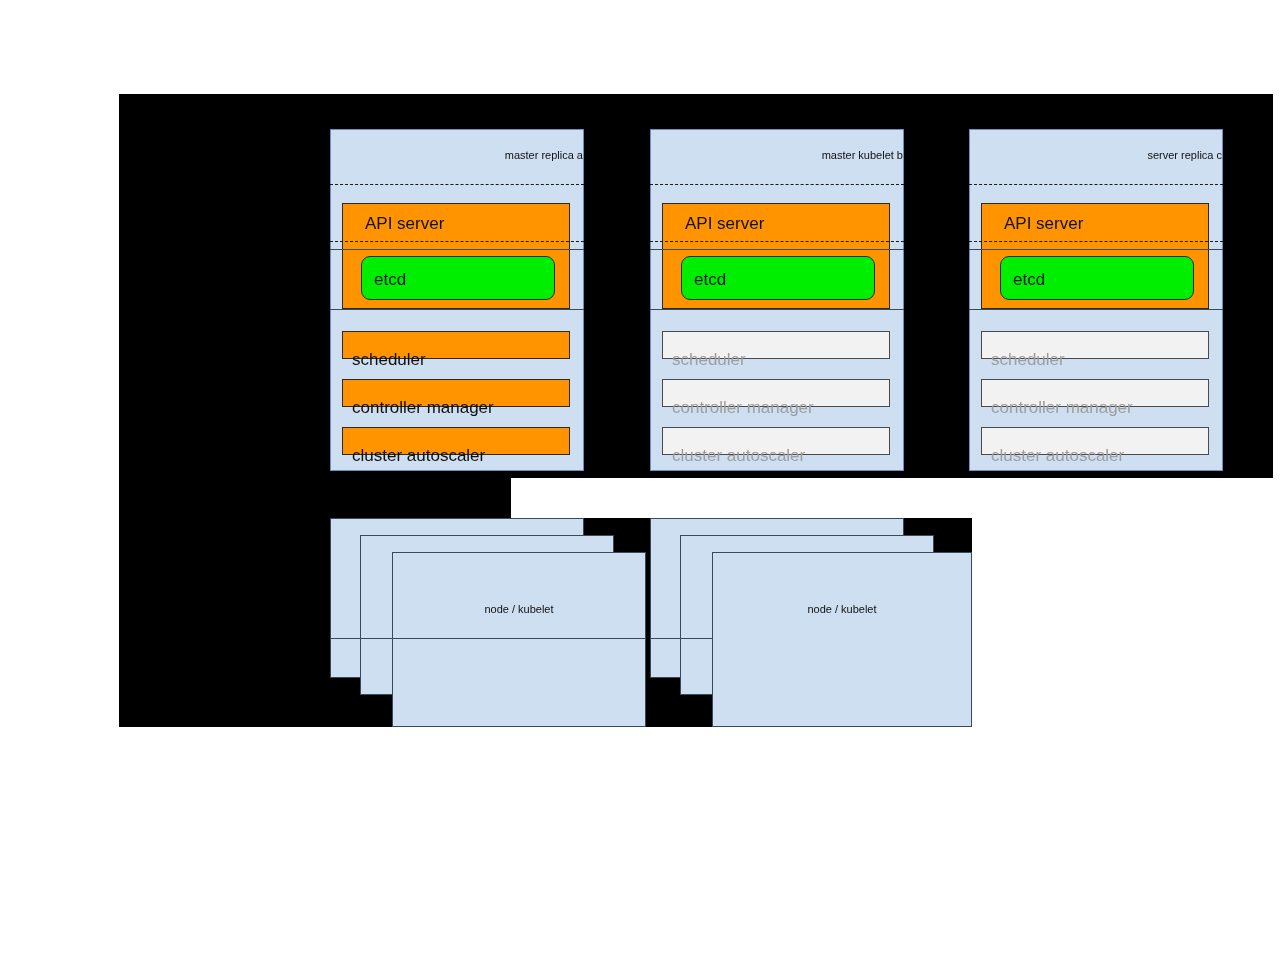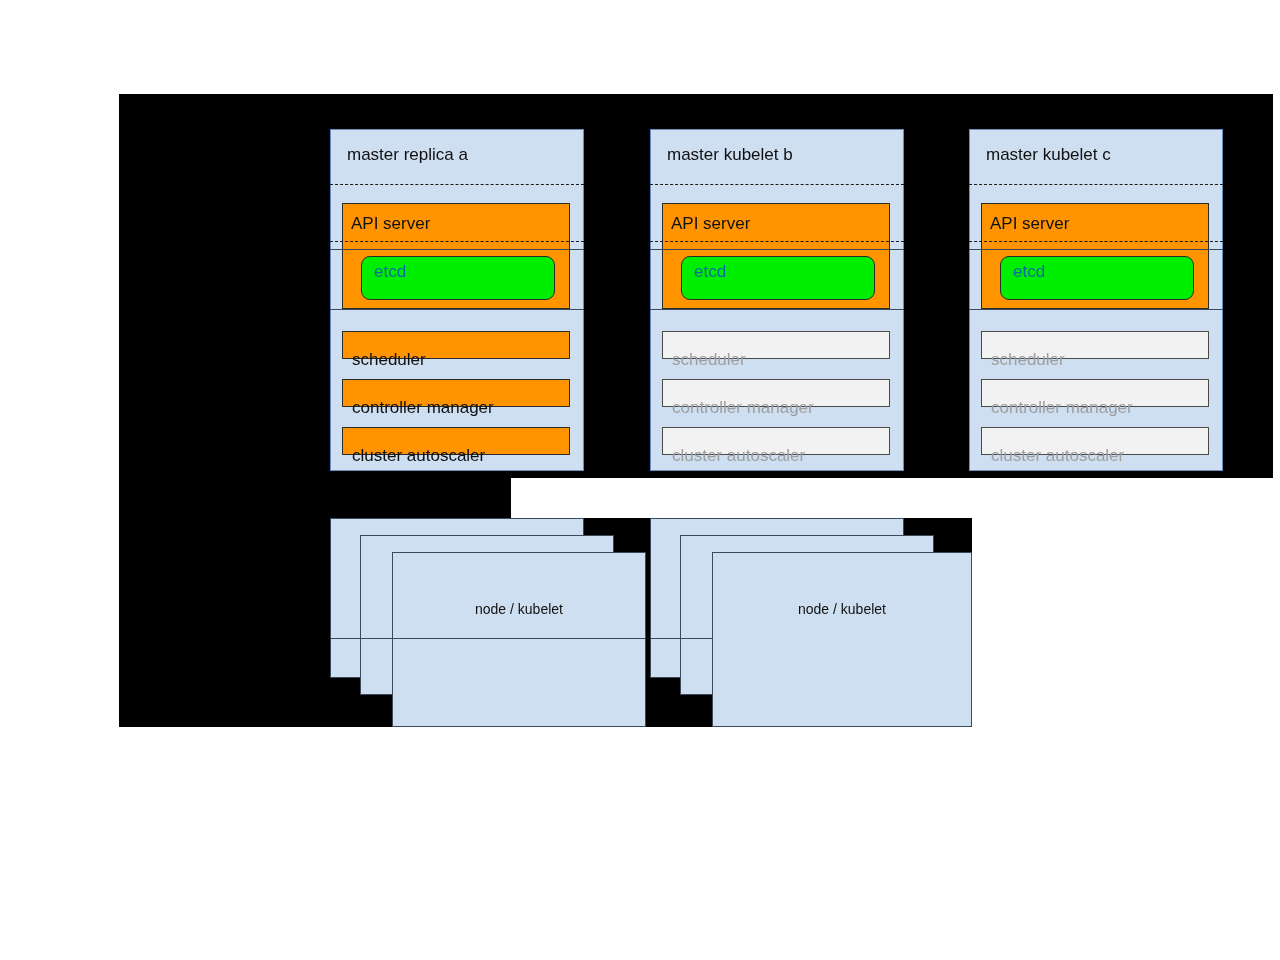--- a/index.html
+++ b/index.html
@@ -19,22 +19,22 @@
   
   .box{position:absolute;box-sizing:border-box;}
 
   .replica{
     background:#cedff2;
     border:1px solid #6c8ebf;
   }
   .replica-title{
     position:absolute;
     left:16px;right:0;top:14px;
-    text-align:left;
-    font-size:17px;
+    text-align:right;
+    font-size:11px;
     color:#111111;
     line-height:22px;
   }
 
   .dashline{
     position:absolute;
     height:0;
     border-top:1.6px dashed #1a1a1a;
   }
   .solidline{
@@ -44,38 +44,38 @@
   }
 
   .apiblock{
     position:absolute;
     background:#ff9400;
     border:1px solid #2a2a2a;
     box-sizing:border-box;
   }
   .apiblock .lbl{
     position:absolute;
-    left:8px;top:9px;
+    left:22px;top:9px;
     font-size:17px;
     color:#111111;
     line-height:22px;
   }
 
   .etcd{
     position:absolute;
     background:#00ee00;
     border:1px solid #2a2a2a;
     border-radius:9px;
     box-sizing:border-box;
   }
   .etcd .lbl{
     position:absolute;
-    left:12px;top:4px;
+    left:12px;top:12px;
     font-size:17px;
-    color:#0369a1;
+    color:#0f172a;
     line-height:22px;
   }
 
   .svcbox{
     position:absolute;
     box-sizing:border-box;
     border:1px solid #2a2a2a;
     font-size:17px;
     line-height:22px;
     padding-left:9px;
@@ -95,21 +95,21 @@
   .nodebox{
     position:absolute;
     background:#cedff2;
     border:1px solid #3b4a5a;
     box-sizing:border-box;
   }
   .nodelabel{
     position:absolute;
     left:0;right:0;
     text-align:center;
-    font-size:14px;
+    font-size:11px;
     color:#111111;
     line-height:22px;
   }
 
   .whitefill{position:absolute;background:#ffffff;}
 </style>
 </head>
 <body>
 
 <div id="stage">
@@ -158,21 +158,21 @@
 
   <div class="etcd" style="left:681px;top:256px;width:194px;height:44px;">
     <span class="lbl">etcd</span>
   </div>
 
   <div class="svcbox inactive" style="left:662px;top:331px;width:228px;height:28px;">scheduler</div>
   <div class="svcbox inactive" style="left:662px;top:379px;width:228px;height:28px;">controller manager</div>
   <div class="svcbox inactive" style="left:662px;top:427px;width:228px;height:28px;">cluster autoscaler</div>
 
   <div class="box replica" style="left:969px;top:129px;width:254px;height:342px;">
-    <div class="replica-title">master kubelet c</div>
+    <div class="replica-title">server replica c</div>
   </div>
 
   <div class="dashline" style="left:969px;top:184px;width:254px;"></div>
 
   <div class="apiblock" style="left:981px;top:203px;width:228px;height:106px;">
     <span class="lbl">API server</span>
   </div>
 
   <div class="dashline" style="left:969px;top:241px;width:254px;"></div>
   <div class="solidline" style="left:969px;top:249px;width:254px;"></div>

